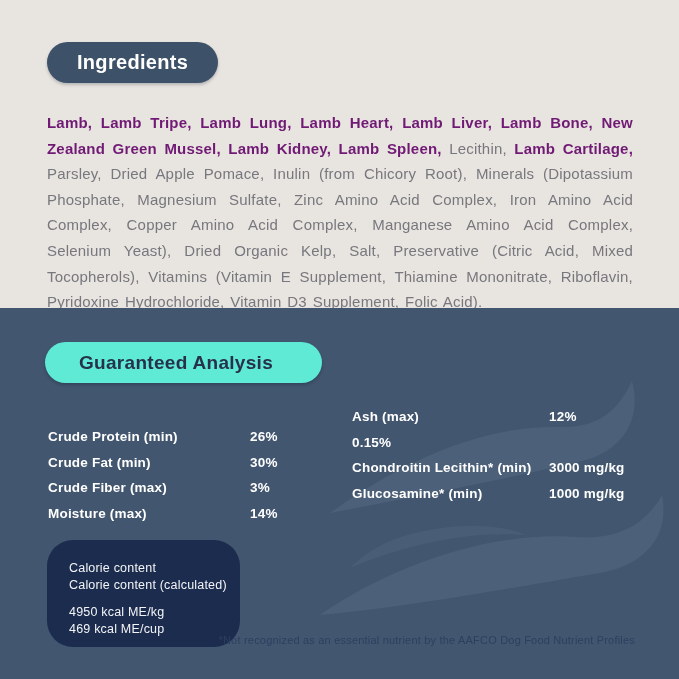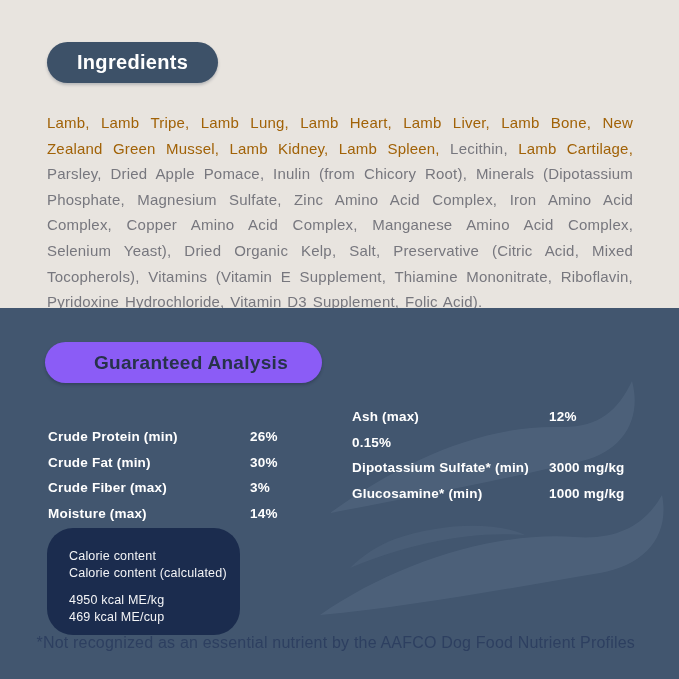--- a/index.html
+++ b/index.html
@@ -44,22 +44,22 @@
     left: 47px; top: 95px;
     width: 586px;
     font-size: 15px;
     line-height: 25.6px;
     text-align: justify;
     color: #77777e;
     letter-spacing: 0.2px;
     word-spacing: 1.5px;
   }
   .ingredients-text .seg-bold {
-    color: #a16207;
-    font-weight: 400;
+    color: #701a75;
+    font-weight: 700;
   }
 
   
   .blue-section {
     position: absolute;
     left: 0; top: 308px;
     width: 679px; height: 371px;
     background: #42566f;
     overflow: hidden;
   }
@@ -70,26 +70,26 @@
     pointer-events: none;
   }
   .pill-light {
     position: absolute;
     left: 45px; top: 34px;
     height: 41px;
     min-width: 277px;
     box-sizing: border-box;
     padding: 0 34px;
     border-radius: 22px;
-    background: #8b5cf6;
+    background: #5eead4;
     color: #27324a;
     font-size: 19px;
     font-weight: 700;
     line-height: 41px;
-    text-align: right;
+    text-align: left;
     letter-spacing: 0.3px;
     box-shadow: 0 2px 3px rgba(20,30,50,0.3);
   }
   .analysis-col {
     position: absolute;
     top: 96px;
   }
   .analysis-col.left  { left: 48px;  width: 300px; margin-top: 20px; }
   .analysis-col.right { left: 352px; width: 300px; }
   .analysis-row {
@@ -100,37 +100,37 @@
     font-size: 13.5px;
     font-weight: 700;
     letter-spacing: 0.2px;
   }
   .analysis-col.left  .analysis-label { flex: 0 0 202px; }
   .analysis-col.right .analysis-label { flex: 0 0 197px; }
   .analysis-value { white-space: nowrap; }
 
   .calorie-box {
     position: absolute;
-    left: 47px; top: 220px;
+    left: 47px; top: 232px;
     width: 193px; height: 107px;
     box-sizing: border-box;
     border-radius: 26px;
     background: #1b2c4e;
     padding: 20px 0 0 22px;
     color: #f3f4f6;
     font-size: 12.5px;
     line-height: 17px;
     letter-spacing: 0.2px;
   }
   .calorie-box .group-gap { margin-top: 10px; }
 
   .footnote {
     position: absolute;
     right: 44px; top: 326px;
-    font-size: 16px;
+    font-size: 11px;
     color: #2d3f60;
     letter-spacing: 0.2px;
     white-space: nowrap;
   }
 </style>
 </head>
 <body>
 
 <div id="canvas">
 
@@ -183,21 +183,21 @@
 
     <div class="analysis-col right">
       <div class="analysis-row">
         <span class="analysis-label">Ash (max)</span>
         <span class="analysis-value">12%</span>
       </div>
       <div class="analysis-row">
         <span class="analysis-value">0.15%</span>
       </div>
       <div class="analysis-row">
-        <span class="analysis-label">Dipotassium Sulfate* (min)</span>
+        <span class="analysis-label">Chondroitin Lecithin* (min)</span>
         <span class="analysis-value">3000 mg/kg</span>
       </div>
       <div class="analysis-row">
         <span class="analysis-label">Glucosamine* (min)</span>
         <span class="analysis-value">1000 mg/kg</span>
       </div>
     </div>
 
     <div class="calorie-box">
       <div>Calorie content</div>

